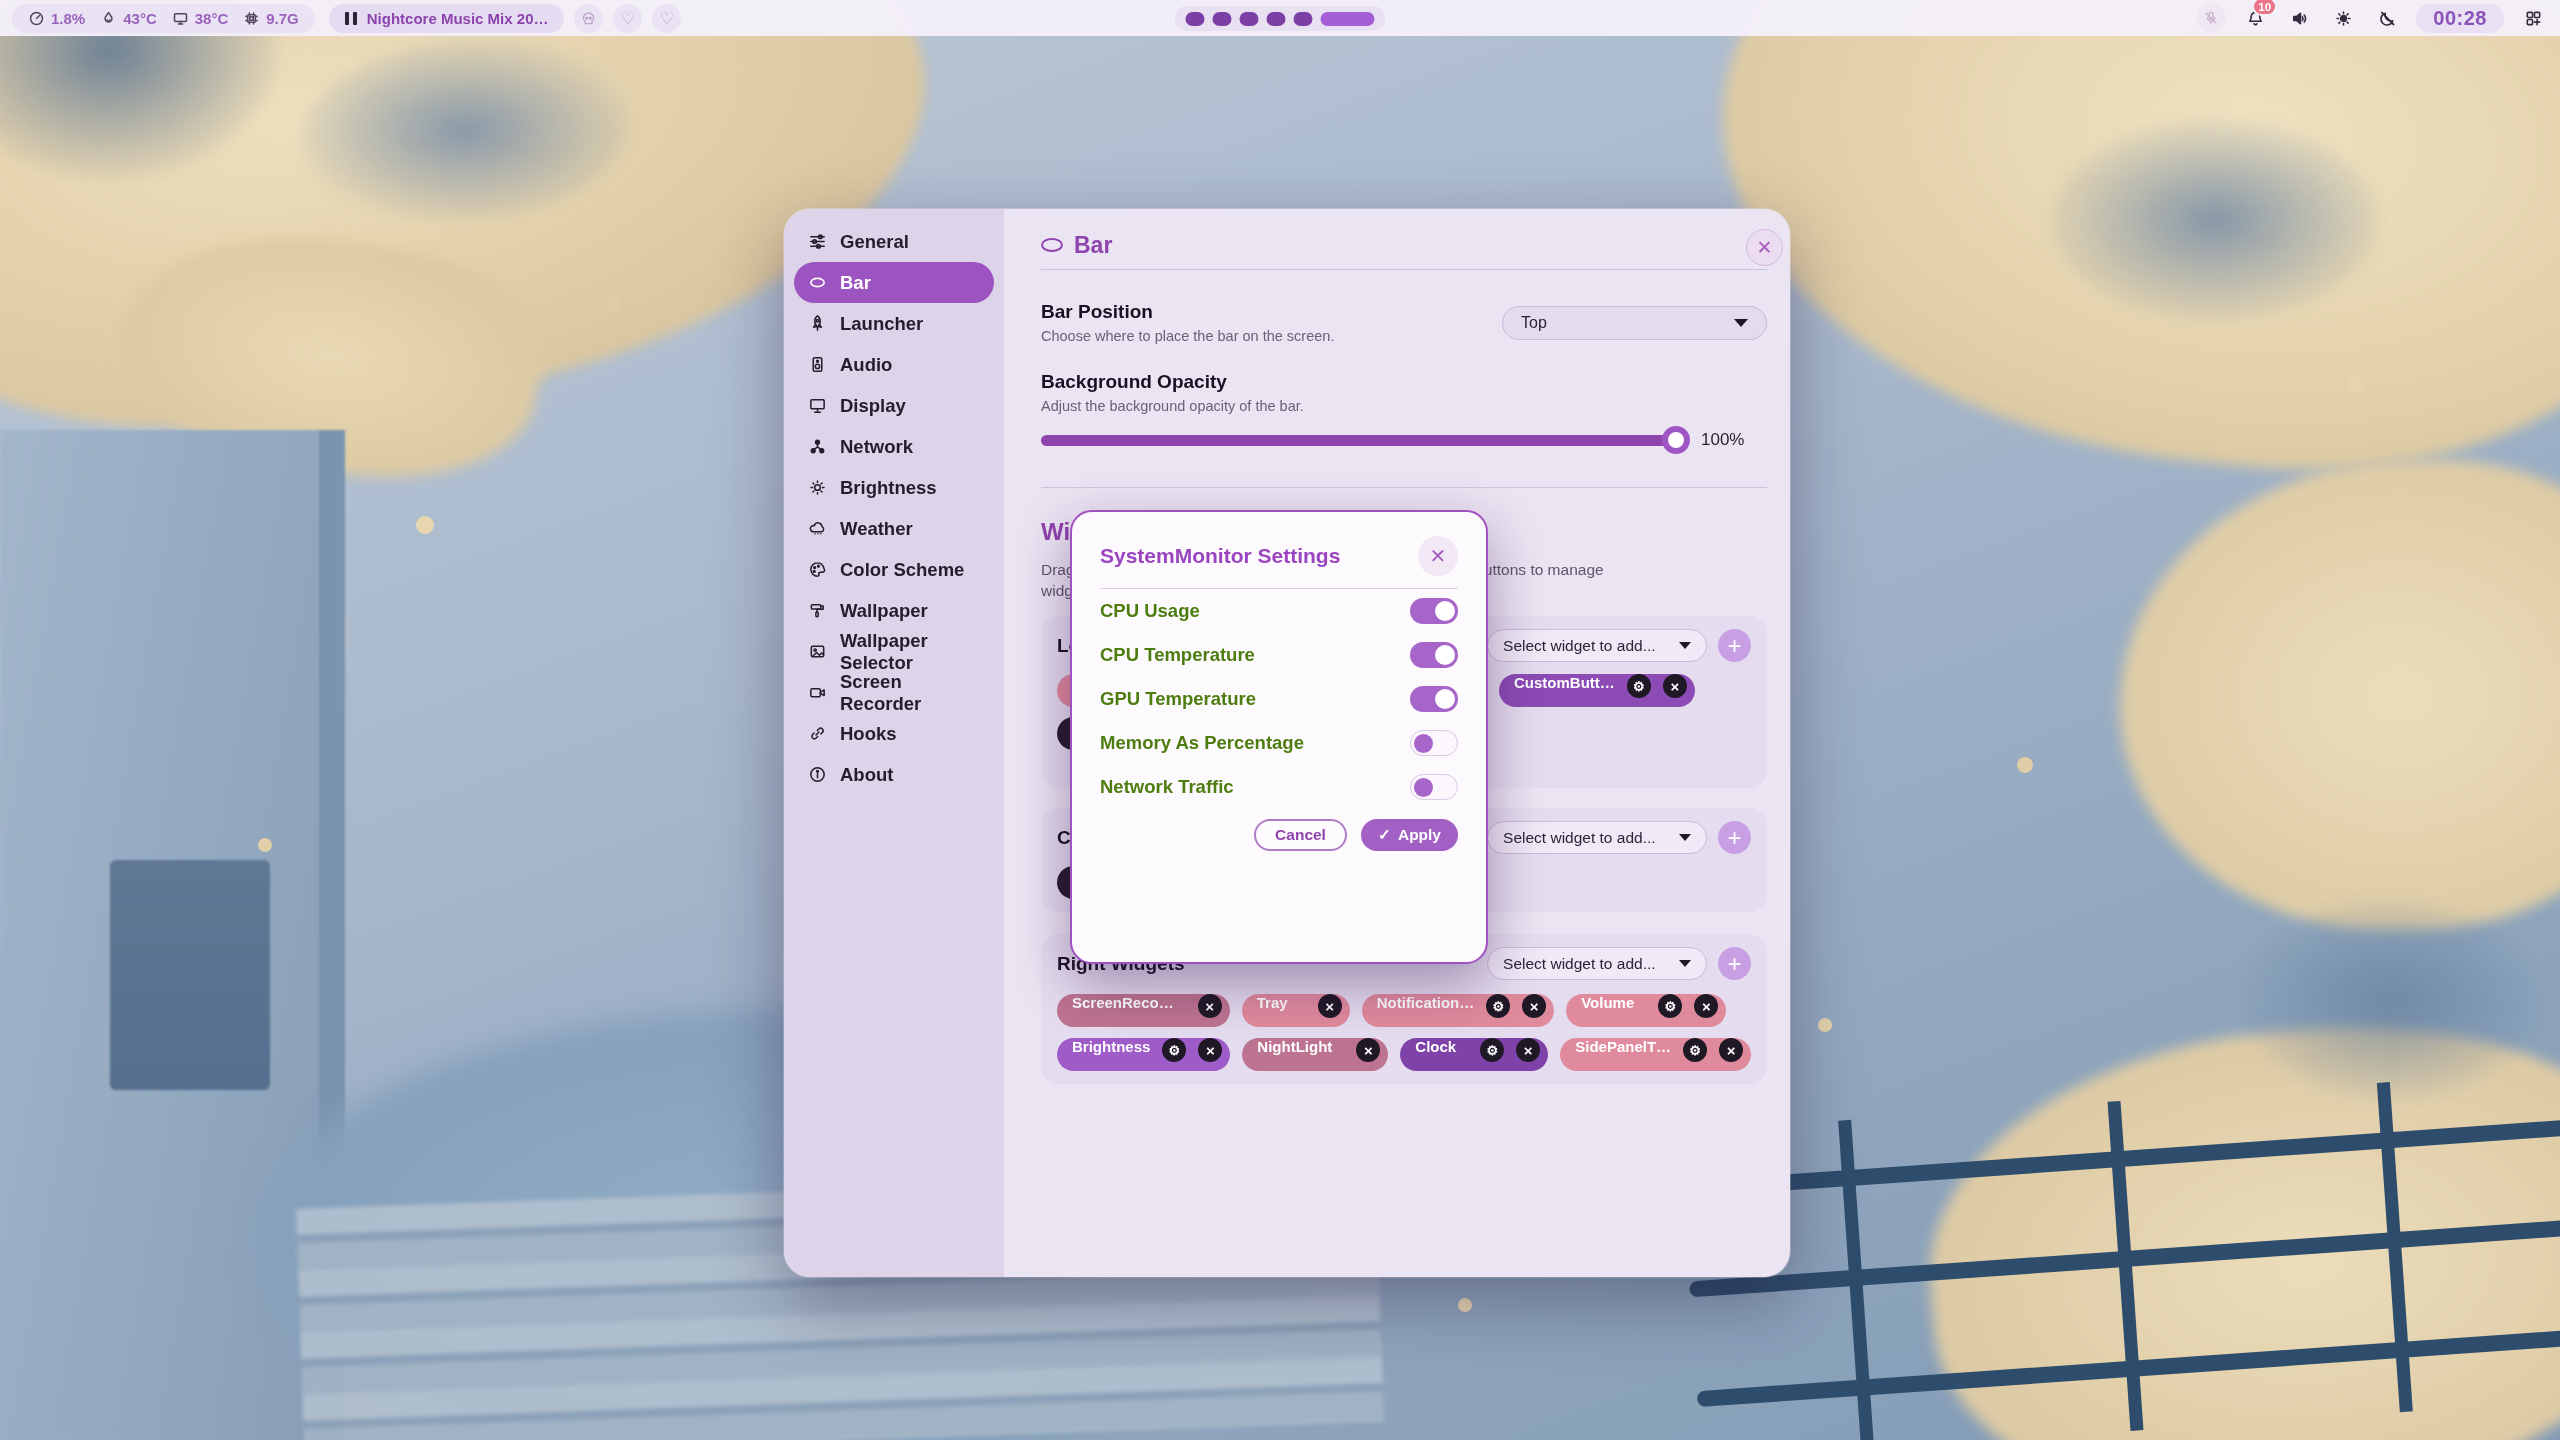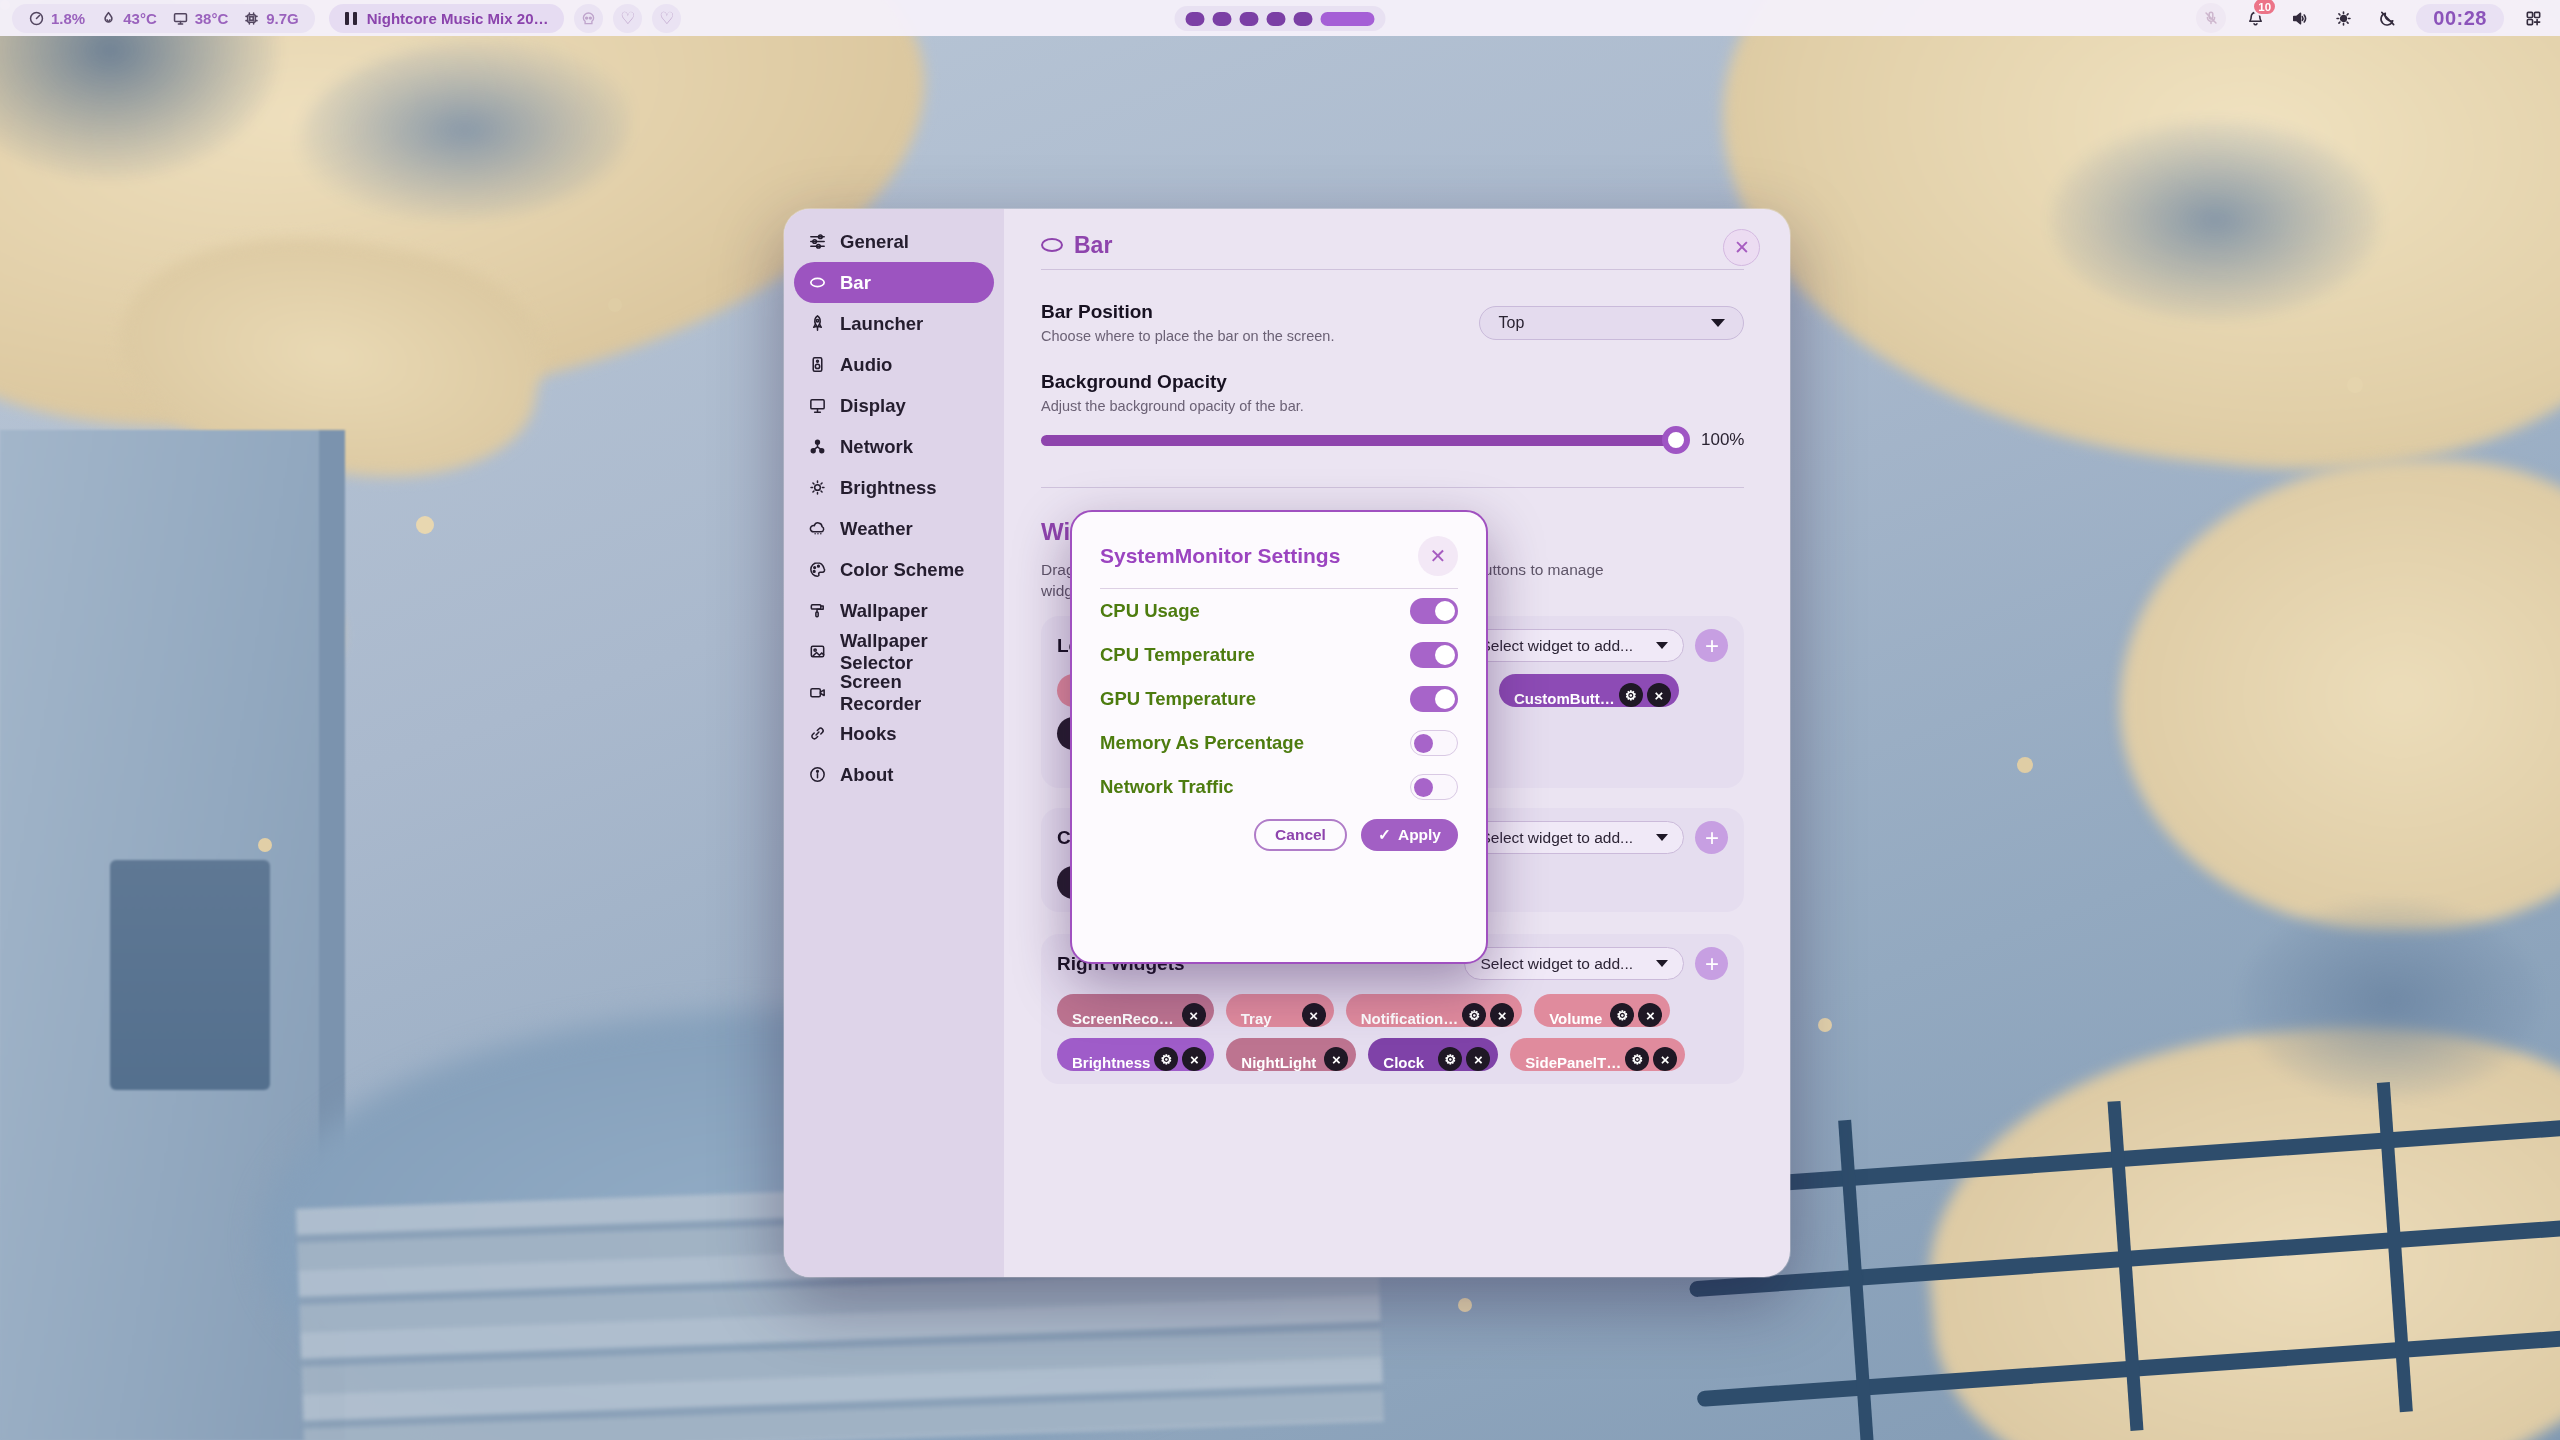--- a/index.html
+++ b/index.html
@@ -116,21 +116,21 @@
   .card-head { display:flex; align-items:center; }
   .card-label { color:#171121; font-size:19px; font-weight:700; }
   .card-dd { margin-left:auto; width:220px; height:33px; border-radius:17px; background:#f0e9f7;
              border:1px solid #cbbada; display:flex; align-items:center; padding:0 15px; color:#2c2435;
              font-size:15.5px; white-space:nowrap; overflow:hidden; }
   .card-dd .caret { border-left-width:6px; border-right-width:6px; border-top-width:7px; }
   .plus-btn { margin-left:11px; width:33px; height:33px; border-radius:50%; background:#c79fe2; color:#fff;
               font-size:24px; font-weight:400; display:flex; align-items:center; justify-content:center;
               flex-shrink:0; line-height:1; }
   .chip-row { display:flex; gap:12px; margin-top:12px; }
-  .chip { height:33px; border-radius:17px; display:flex; align-items:flex-end; gap:4px; padding:0 8px 0 15px;
+  .chip { height:33px; border-radius:17px; display:flex; align-items:flex-start; gap:12px; padding:0 8px 0 15px;
           color:#fff; font-size:15px; font-weight:700; white-space:nowrap; }
   .chip .spacer { flex:1; }
   .chip-btn { width:24px; height:24px; border-radius:50%; background:#1f1825; color:#fff; display:flex;
               align-items:center; justify-content:center; font-size:13px; flex-shrink:0; }
   .chip-btn.x { font-size:15px; }
   .c-pink { background:#e08b9d; }
   .c-mauve { background:#bd7490; }
   .c-purple { background:#9f5cc9; }
   .c-deep { background:#7f42a8; }
   .c-custom { background:#8d4bb5; }

